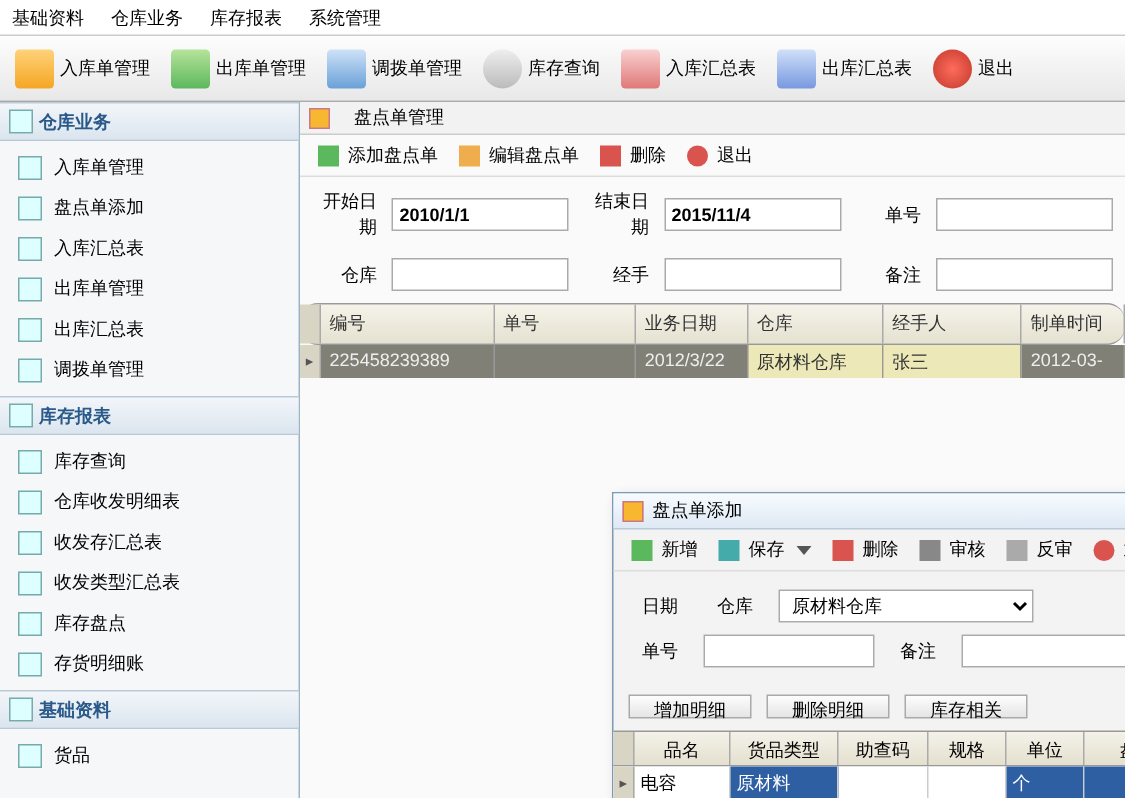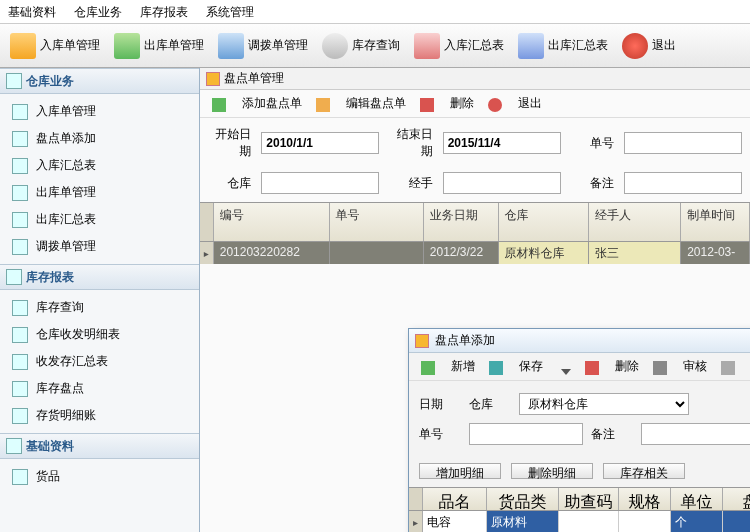--- a/index.html
+++ b/index.html
@@ -14,54 +14,54 @@
 
 .body { display: flex; height: 464px; }
 .sidebar { width: 200px; border-right: 1px solid #9db3c7; background: #f5f7f9; display: flex; flex-direction: column; }
 .side-header { height: 26px; background: linear-gradient(#f3f6f9,#dbe5ef); border-top: 1px solid #b9c9d7; border-bottom: 1px solid #b9c9d7; display: flex; align-items: center; padding: 0 6px; font-weight: bold; color: #2a5a8a; gap:4px; }
 .side-list { padding: 4px 0; }
 .side-item { display: flex; align-items: center; gap: 8px; padding: 5px 12px; cursor: pointer; }
 .sicon { width: 16px; height: 16px; display:inline-block; border:1px solid #7aa; background:#dff; }
 
 .content { flex:1; position: relative; background:#fafafa; overflow: hidden; }
 
-.tabhdr { height: 22px; display: flex; align-items: center; padding: 2px 6px; gap:4px; border-bottom:1px solid #ccc; background:#f2f2f2; }
+.tabhdr { height: 22px; display: flex; align-items: center; padding: 2px 6px; gap:16px; border-bottom:1px solid #ccc; background:#f2f2f2; }
 .tabhdr .tabicon { width:14px; height:14px; background:#f7b731; border:1px solid #c78; }
 
 .childtoolbar { height: 28px; display:flex; align-items:center; gap:6px; padding:0 8px; border-bottom:1px solid #ddd; }
-.childtoolbar .btn { display:flex; align-items:flex-end; gap:16px; padding:2px 4px; cursor:pointer; }
+.childtoolbar .btn { display:flex; align-items:center; gap:6px; padding:2px 4px; cursor:pointer; }
 .cicon { width:14px; height:14px; display:inline-block; }
 .ic-add { background:#5cb85c; } .ic-edit { background:#f0ad4e; } .ic-del { background:#d9534f; }
 .ic-exit { background:#d9534f; border-radius:50%; }
 .ic-save { background:#4aa; } .ic-audit { background:#888; } .ic-revaudit { background:#aaa; }
 
 .searchrow { display:flex; align-items:center; gap:10px; padding:8px 8px 4px 8px; }
 .searchrow label { width:56px; text-align:right; }
 .inp { border:1px solid #aaa; height:22px; padding:2px 4px; background:#fff; font-size:12px; }
 .combo { width:118px;font-weight:bold; } .wide { width:118px; }
 
 .grid { margin:4px 0 0 0; }
-.grid .ghead { display:flex; background:linear-gradient(#f5f3ea,#e5e1d0); border-top:1px solid #999; border-bottom:1px solid #999; height:40px; }
+.grid .ghead { display:flex; background:linear-gradient(#f5f3ea,#e5e1d0); border-top:1px solid #999; border-bottom:1px solid #999; height:28px;border-radius:12px; }
 .grid .gh { border-right:1px solid #aaa; padding:4px 6px; color:#333; font-weight:normal; }
 .grid .grow { display:flex; height:22px; background:#808076; color:#eee; }
 .grid .gc { border-right:1px solid #999; padding:3px 6px; overflow:hidden; white-space:nowrap; }
 .rowptr { width:14px; background:#d9d5c4; border-right:1px solid #aaa; display:flex; align-items:center; justify-content:center; color:#555; font-size:10px; }
 
 .dialog { position:absolute; left:208px; top:260px; width:560px; border:1px solid #7a9ab8; background:#f3f3f3; box-shadow:3px 3px 8px rgba(0,0,0,.2); }
 .dlg-title { height:24px; display:flex; align-items:center; gap:6px; padding:0 6px; background:linear-gradient(#f7fbff,#dee9f4); border-bottom:1px solid #b9c9d7; }
 .dlg-title .tabicon { width:14px; height:14px; background:#f7b731; border:1px solid #c78; }
 
 .dlg-form { padding:12px 10px 6px 10px; }
 .frow { display:flex; align-items:center; gap:8px; margin-bottom:8px; }
-.frow label { width:42px; text-align:left; }
+.frow label { width:42px; text-align:center; }
 .dlg-btns { display:flex; gap:10px; padding:4px 10px 8px 10px; }
 .dlg-btns button { height:16px; width:82px; background:linear-gradient(#fdfdfd,#e5e5e5); border:1px solid #aaa; cursor:pointer; }
 
 .dgrid .ghead2 { display:flex; background:linear-gradient(#f4f2e9,#e4e0cf); border-top:1px solid #999; border-bottom:1px solid #999; height:24px; }
-.dgrid .gh2 { border-right:1px solid #aaa; padding:4px 4px; font-size:16px; text-align:center; }
+.dgrid .gh2 { border-right:1px solid #aaa; padding:4px 4px; font-size:12px; text-align:center; }
 .dgrid .grow2 { display:flex; height:22px; background:#fff; }
 .dgrid .gc2 { border-right:1px solid #ccc; padding:3px 4px; overflow:hidden; white-space:nowrap; font-size:12px; }
 .cell-sel { background:#2f5fa3; color:#fff; }
 .num { text-align:right; color:#2f5fa3; }
 
 .chev { width:0; height:0; border-left:5px solid transparent; border-right:5px solid transparent; border-top:6px solid #555; display:inline-block; margin-left:2px; }
 
 
 .ti-in { background:linear-gradient(#ffd27a,#f5a623); }
 .ti-out { background:linear-gradient(#b7e39b,#5cb85c); }
@@ -157,20 +157,24 @@
       <div class="side-item">
           <span class="sicon"></span>
           <span>仓库收发明细表</span>
         </div>
       <div class="side-item">
           <span class="sicon"></span>
           <span>收发存汇总表</span>
         </div>
       <div class="side-item">
           <span class="sicon"></span>
+          <span>收发类型汇总表</span>
+        </div>
+      <div class="side-item">
+          <span class="sicon"></span>
           <span>库存盘点</span>
         </div>
       <div class="side-item">
           <span class="sicon"></span>
           <span>存货明细账</span>
         </div>
     </div>
     <div class="side-header">
         <span class="sicon"></span>
         <span>基础资料</span>
@@ -229,21 +233,21 @@
         <div class="rowptr"></div>
         <div class="gh" style="width:118px">编号</div>
         <div class="gh" style="width:96px">单号</div>
         <div class="gh" style="width:76px">业务日期</div>
         <div class="gh" style="width:92px">仓库</div>
         <div class="gh" style="width:94px">经手人</div>
         <div class="gh" style="width:70px">制单时间</div>
       </div>
       <div class="grow">
         <div class="rowptr">▸</div>
-        <div class="gc" style="width:118px">201203220282</div>
+        <div class="gc" style="width:118px">225458239389</div>
         <div class="gc" style="width:96px"></div>
         <div class="gc" style="width:76px">2012/3/22</div>
         <div class="gc" style="width:92px;background:#ece8b8;color:#333">原材料仓库</div>
         <div class="gc" style="width:94px;background:#ece8b8;color:#333">张三</div>
         <div class="gc" style="width:70px">2012-03-</div>
       </div>
     </div>
 
     <div class="dialog">
       <div class="dlg-title">

